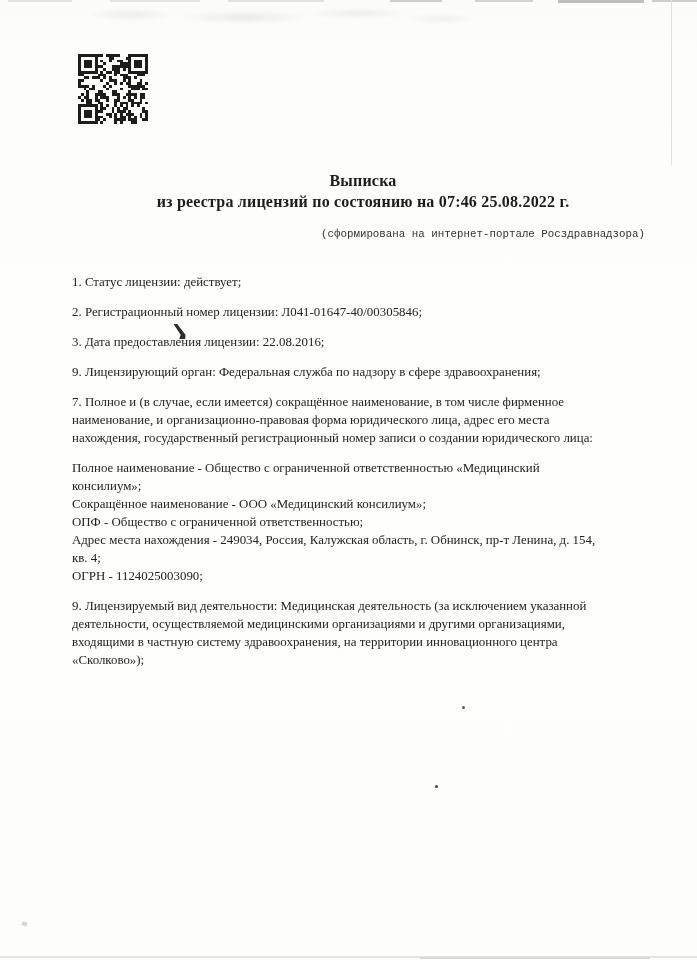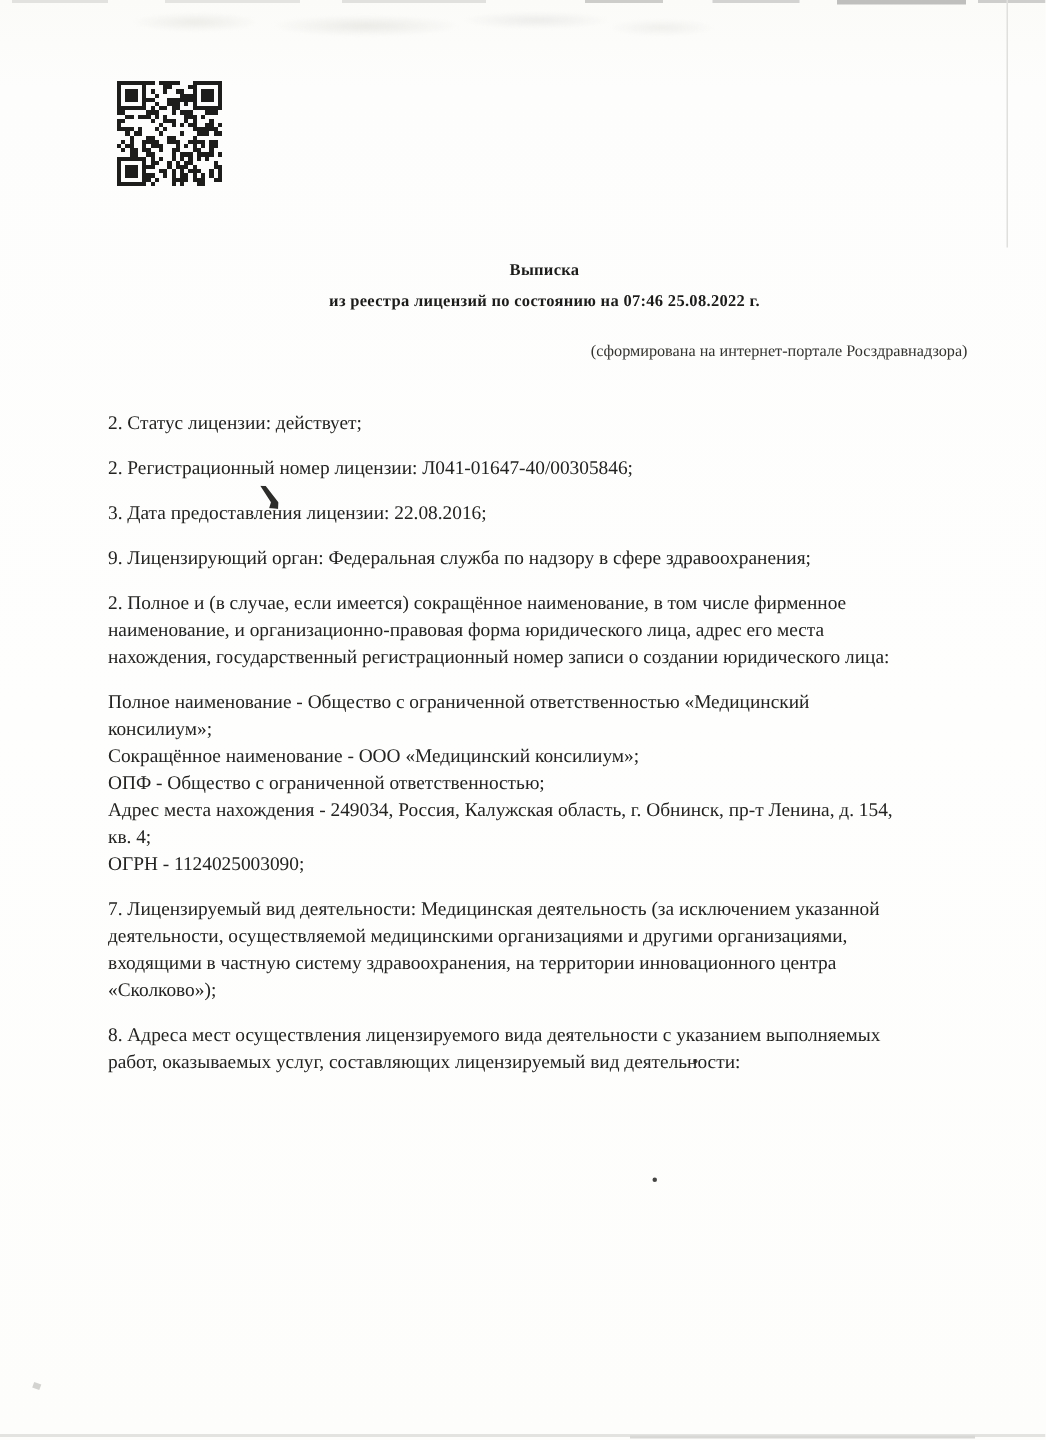--- a/index.html
+++ b/index.html
@@ -43,24 +43,24 @@
     transform:rotate(3deg);
   }
   
   .qr{position:absolute;left:78px;top:52px;width:70px;height:74px;}
   .qr svg{width:100%;height:100%;}
   
   .title-wrap{
     position:absolute;left:30px;top:170px;width:666px;
     text-align:center;color:#1c1c1a;
   }
-  .title-line{font-weight:bold;font-size:11px;line-height:21px;letter-spacing:.2px;}
+  .title-line{font-weight:bold;font-size:16px;line-height:21px;letter-spacing:.2px;}
   .subtitle{
     position:absolute;right:52px;top:228px;width:500px;
-    text-align:right;font-size:10.8px;color:#33332f;
+    text-align:right;font-size:10.8px;color:#33332f;font-family:Liberation Mono, monospace;
   }
   
   .doc-body{
     position:absolute;left:72px;top:273px;width:600px;
     font-size:12.9px;line-height:18px;color:#232321;
   }
   .para{margin:0 0 12px 0;white-space:pre-line;}
 </style>
 </head>
 <body>
@@ -402,35 +402,33 @@
       </svg></div>
 
   <div class="title-wrap">
     <div class="title-line">Выписка</div>
     <div class="title-line">из реестра лицензий по состоянию на 07:46 25.08.2022 г.</div>
   </div>
 
   <div class="subtitle">(сформирована на интернет-портале Росздравнадзора)</div>
 
   <div class="doc-body" id="doc-body">
-      <p class="para">2. Статус лицензии: действует;</p>
+      <p class="para">1. Статус лицензии: действует;</p>
       <p class="para">2. Регистрационный номер лицензии: Л041-01647-40/00305846;</p>
       <p class="para">3. Дата предоставления лицензии: 22.08.2016;</p>
       <p class="para">9. Лицензирующий орган: Федеральная служба по надзору в сфере здравоохранения;</p>
-      <p class="para">2. Полное и (в случае, если имеется) сокращённое наименование, в том числе фирменное
+      <p class="para">7. Полное и (в случае, если имеется) сокращённое наименование, в том числе фирменное
 наименование, и организационно-правовая форма юридического лица, адрес его места
 нахождения, государственный регистрационный номер записи о создании юридического лица:</p>
       <p class="para">Полное наименование - Общество с ограниченной ответственностью «Медицинский
 консилиум»;
 Сокращённое наименование - ООО «Медицинский консилиум»;
 ОПФ - Общество с ограниченной ответственностью;
 Адрес места нахождения - 249034, Россия, Калужская область, г. Обнинск, пр-т Ленина, д. 154,
 кв. 4;
 ОГРН - 1124025003090;</p>
-      <p class="para">7. Лицензируемый вид деятельности: Медицинская деятельность (за исключением указанной
+      <p class="para">9. Лицензируемый вид деятельности: Медицинская деятельность (за исключением указанной
 деятельности, осуществляемой медицинскими организациями и другими организациями,
 входящими в частную систему здравоохранения, на территории инновационного центра
 «Сколково»);</p>
-      <p class="para">8. Адреса мест осуществления лицензируемого вида деятельности с указанием выполняемых
-работ, оказываемых услуг, составляющих лицензируемый вид деятельности:</p>
     </div>
 
 </div>
 
 </body></html>

